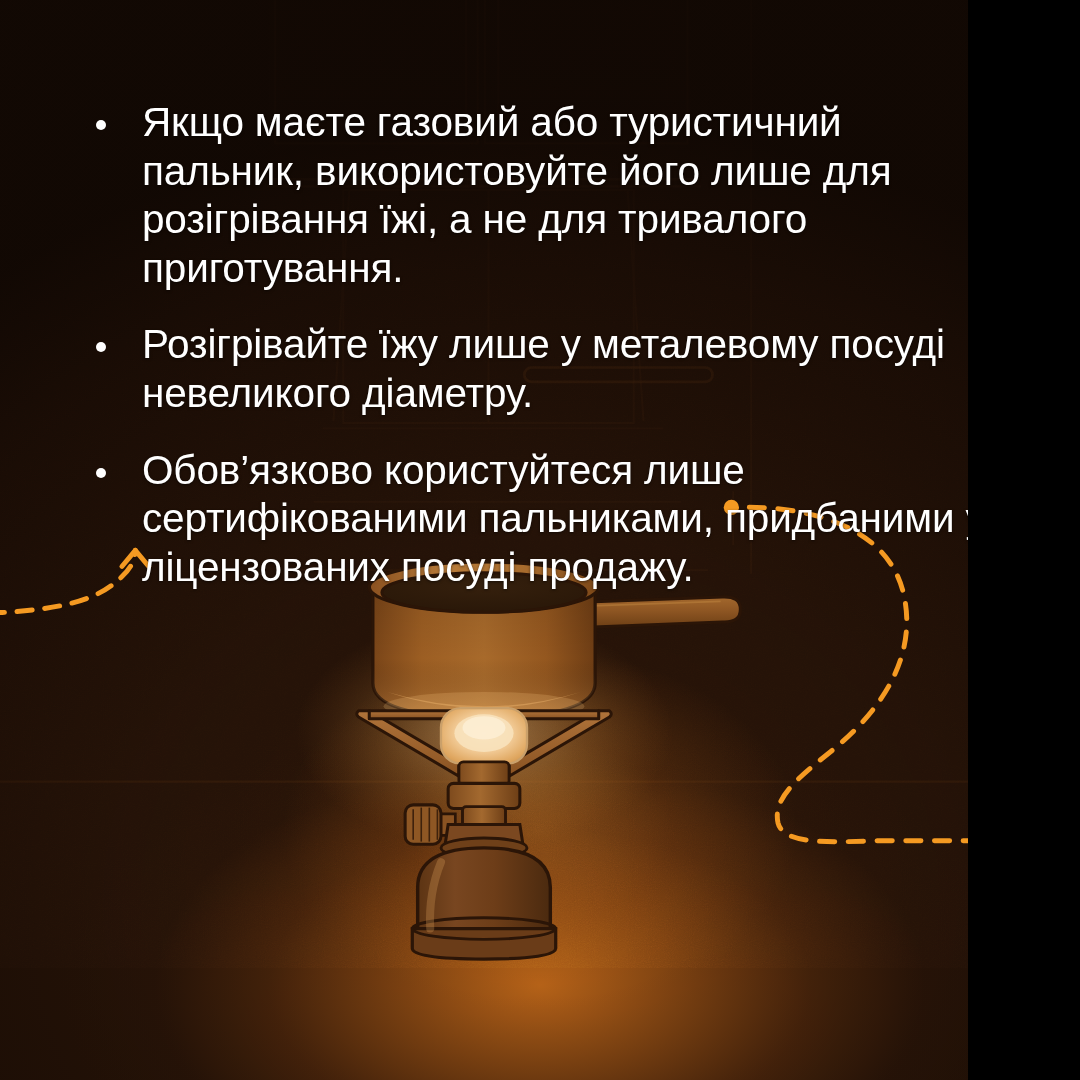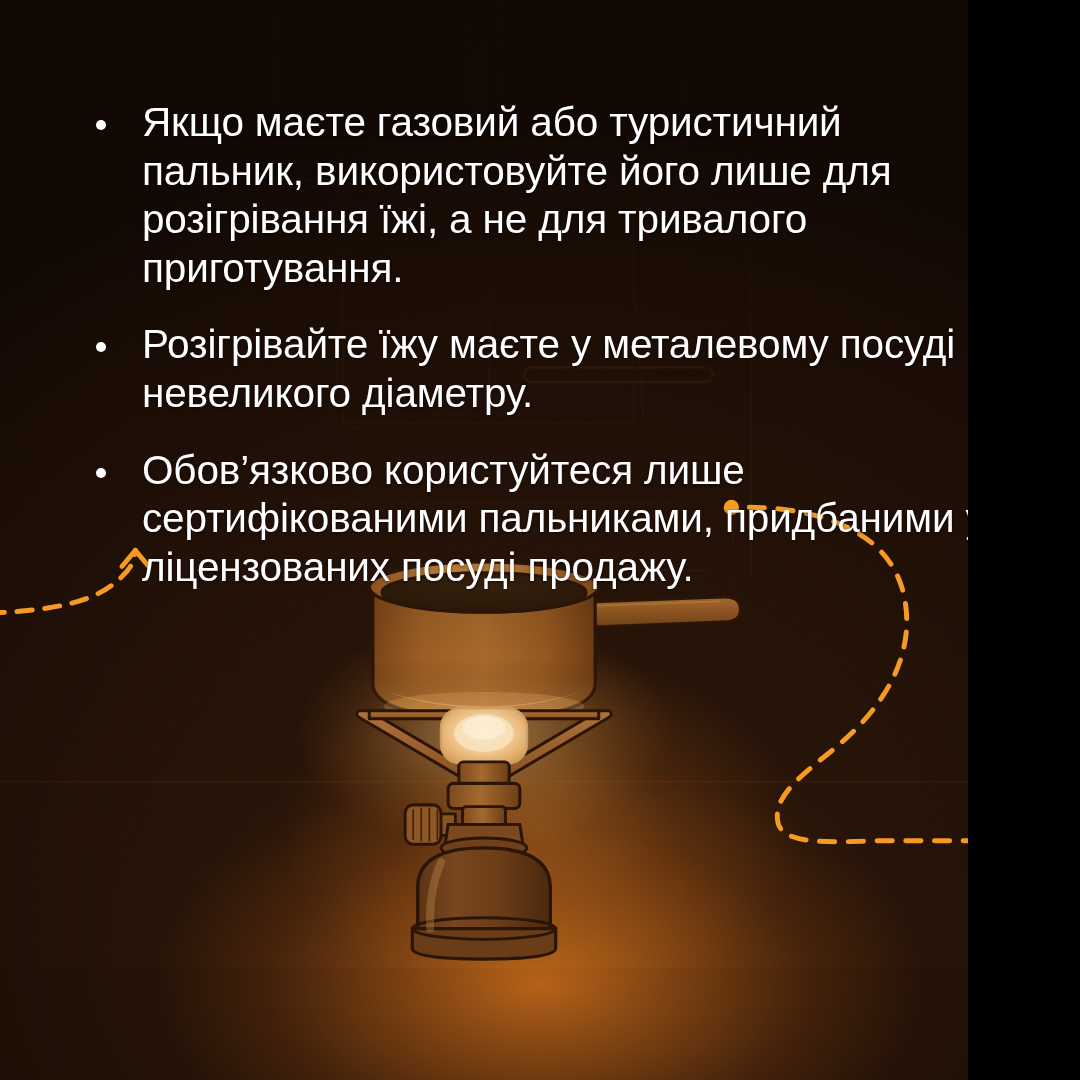--- a/index.html
+++ b/index.html
@@ -335,21 +335,21 @@
 
   <div class="copy">
 
     <div class="bullet-row">
       <span class="bullet-dot"></span>
       <div class="bullet-text">Якщо маєте газовий або туристичний пальник, використовуйте його лише для розігрівання їжі, а не для тривалого приготування.</div>
     </div>
 
     <div class="bullet-row">
       <span class="bullet-dot"></span>
-      <div class="bullet-text">Розігрівайте їжу маєте у металевому посуді невеликого діаметру.</div>
+      <div class="bullet-text">Розігрівайте їжу лише у металевому посуді невеликого діаметру.</div>
     </div>
 
     <div class="bullet-row">
       <span class="bullet-dot"></span>
       <div class="bullet-text">Обов’язково користуйтеся лише сертифікованими пальниками, придбаними у ліцензованих посуді продажу.</div>
     </div>
 
   </div>
 
 </div>

